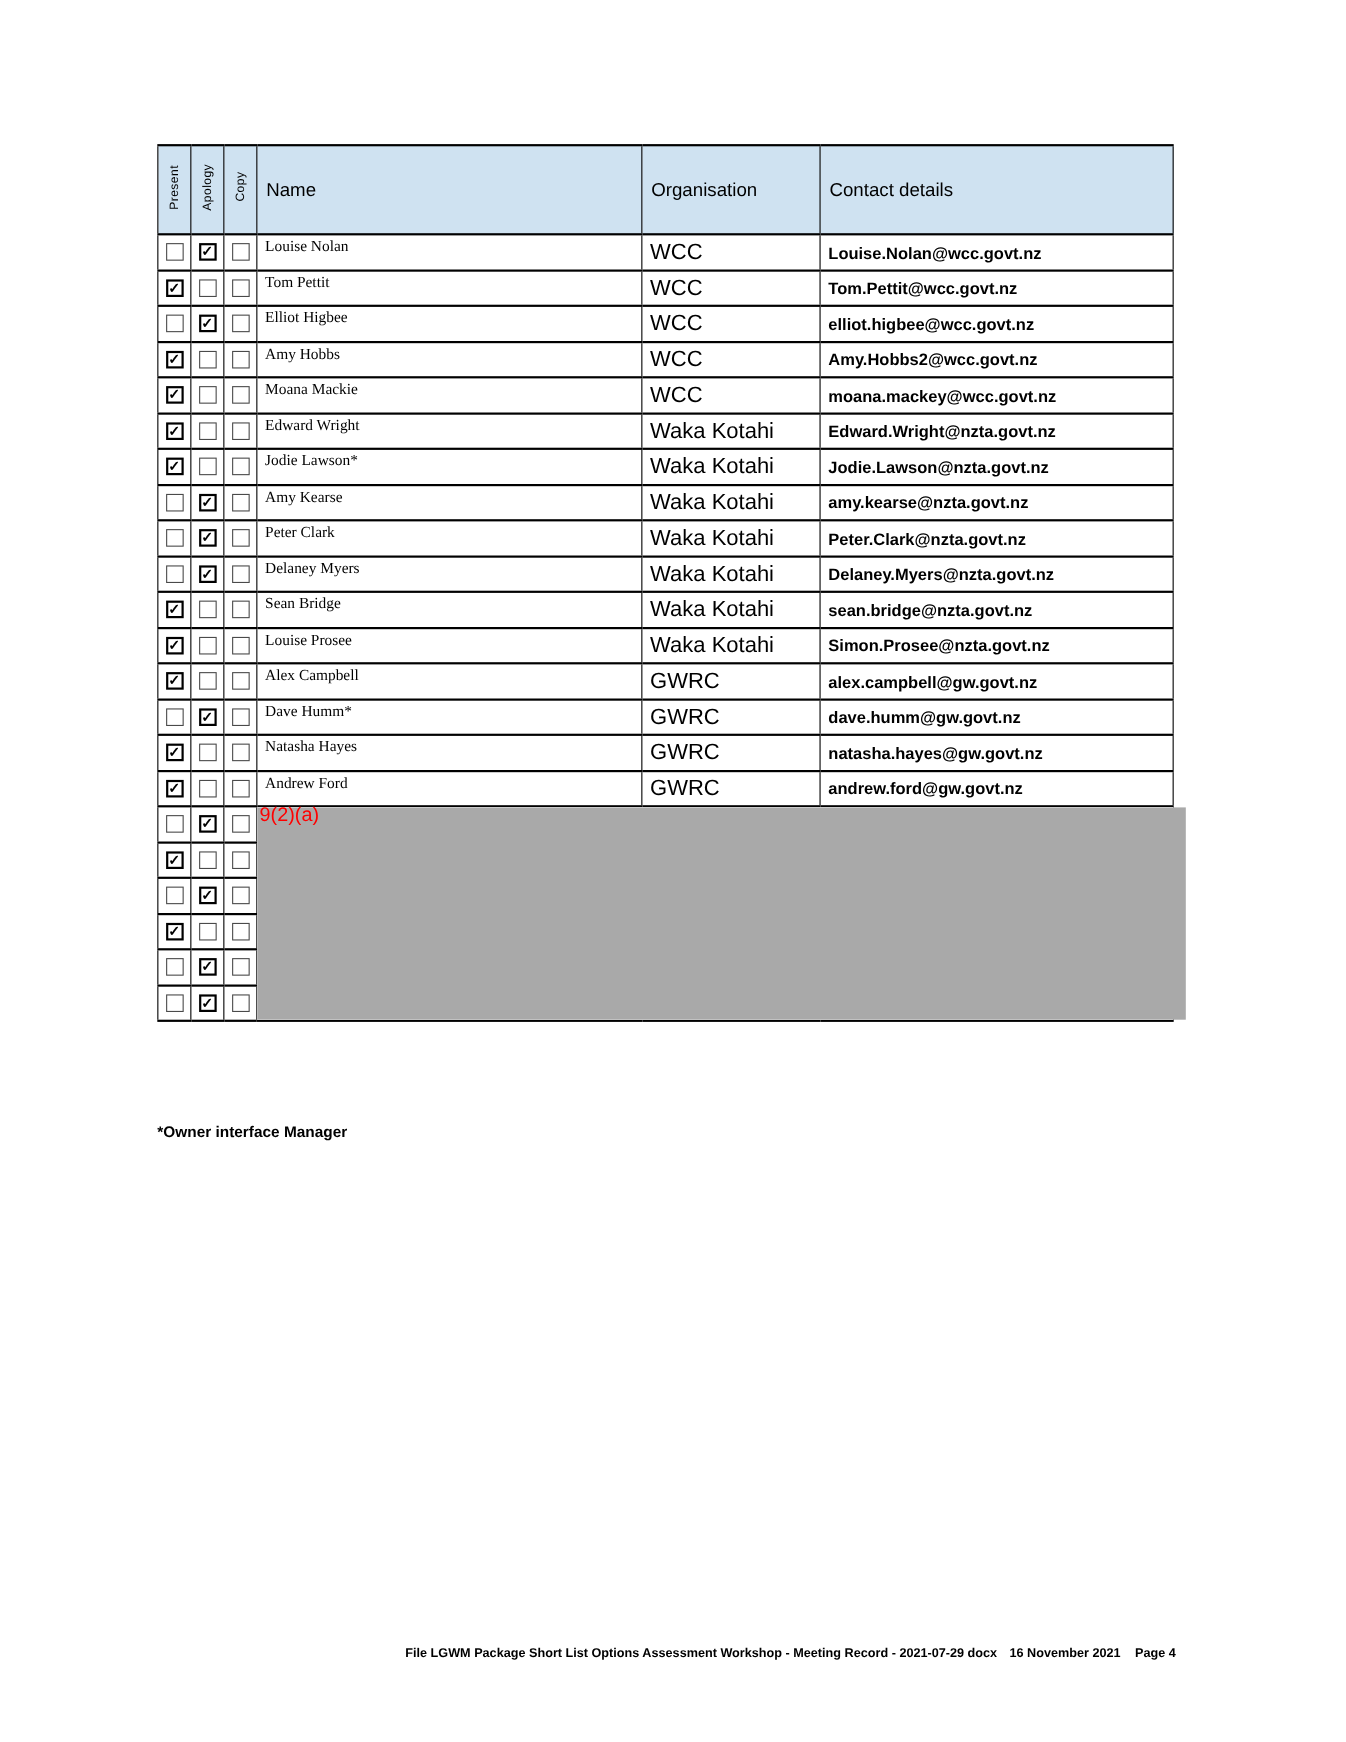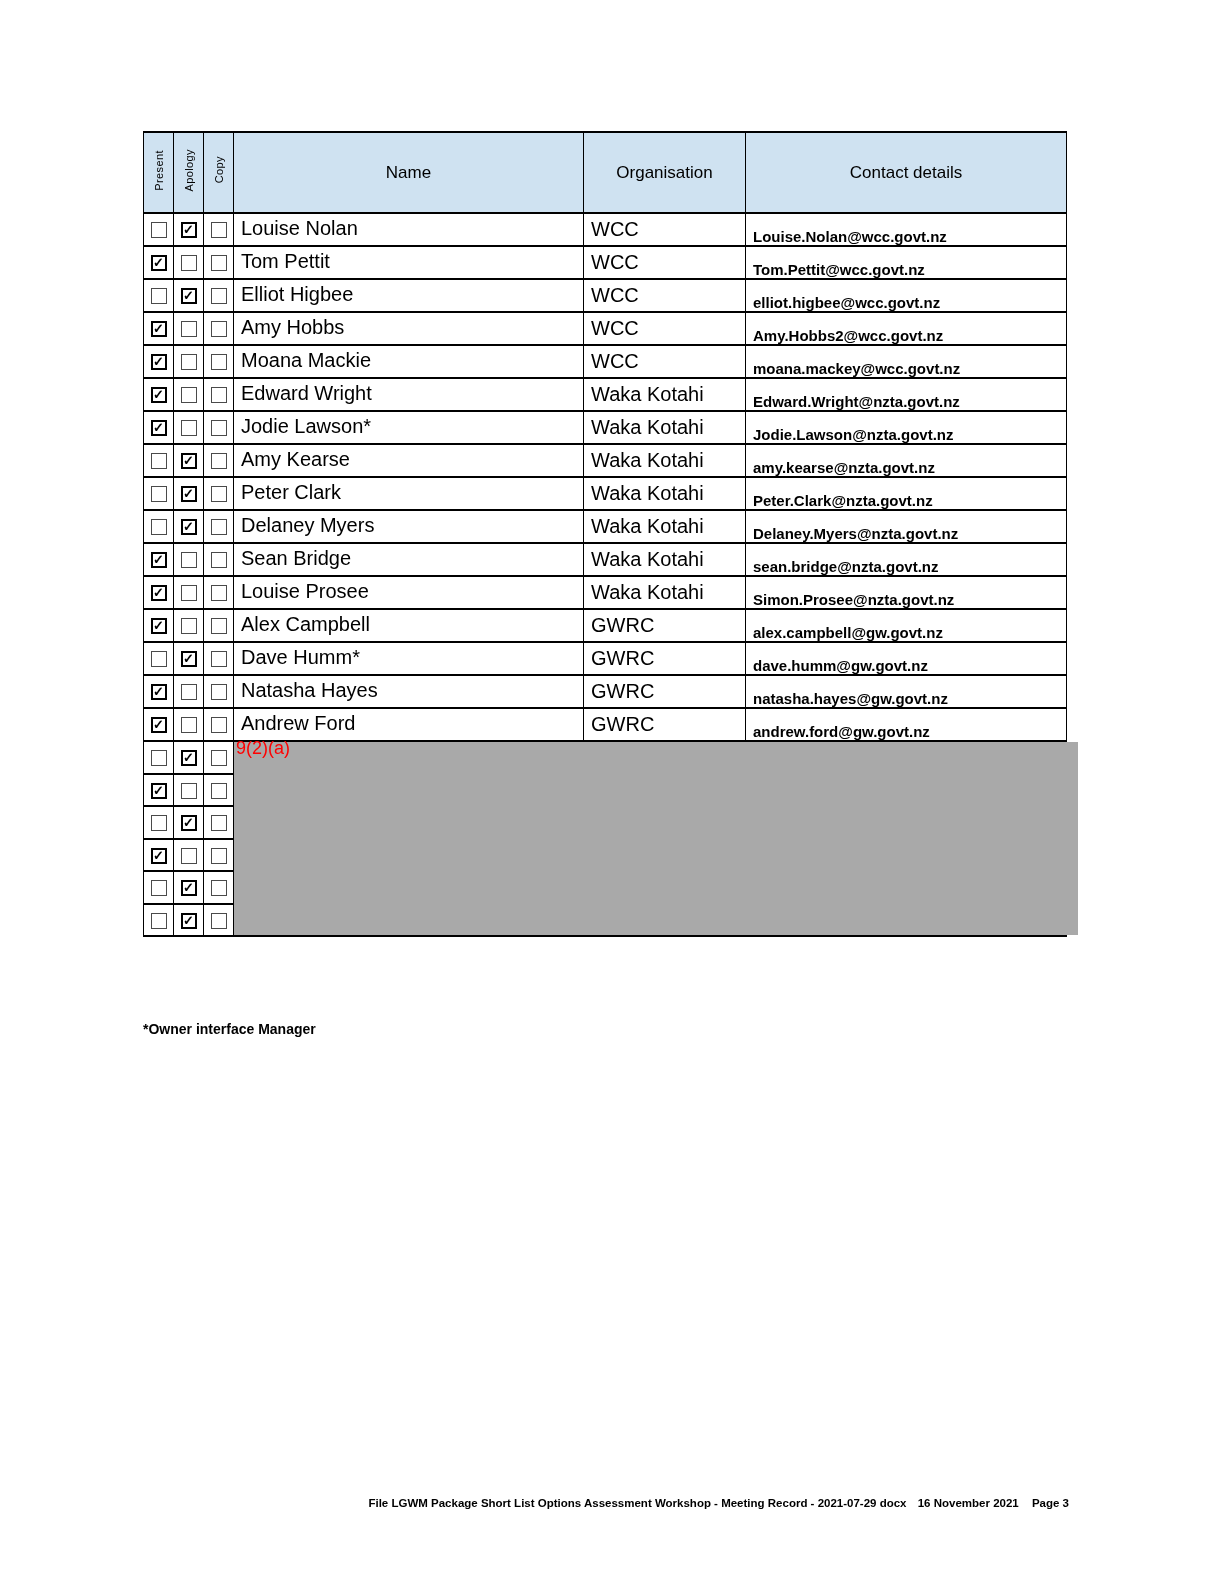--- a/index.html
+++ b/index.html
@@ -29,21 +29,21 @@
     border-left: 1px solid var(--border-color);
     border-right: 1px solid var(--border-color);
     border-top: 2px solid var(--border-color);
     border-bottom: 2px solid var(--border-color);
   }
   .attendance thead th {
     background: var(--header-fill);
     height: 81px;
     font-weight: 400;
     font-size: 17px;
-    text-align: center;
+    text-align: left;
     vertical-align: middle;
     padding: 11px 8px;
   }
   .attendance thead th.vert-th { padding: 0; text-align: center; }
   .vert {
     display: inline-block;
     writing-mode: vertical-rl;
     transform: rotate(180deg);
     font-size: 11px;
     font-weight: 400;
@@ -56,23 +56,23 @@
     width: 16px; height: 16px;
     border: 1px solid #4a4a4a;
     background: #fff;
     font-size: 13px; font-weight: 700;
     line-height: 13px;
     text-align: center;
     vertical-align: middle;
     color: #000;
   }
   .cb.checked { border: 2px solid #000; line-height: 11px; }
-  .name-cell   { font-size: 20px; vertical-align: top;    padding: 3px 7px 0 7px; }
+  .name-cell   { font-size: 14px; vertical-align: top;    padding: 3px 7px 0 7px; font-family: Liberation Serif, serif; }
   .org-cell    { font-size: 20px; vertical-align: top;    padding: 4px 7px 0 7px; }
-  .contact-cell{ font-size: 15px; font-weight: 700; vertical-align: middle; padding: 14px 7px 0 7px; }
+  .contact-cell{ font-size: 15px; font-weight: 700; vertical-align: middle; padding: 2px 7px 0 7px; }
 
   .redact-cell {
     border-left: none; border-right: none; border-top: none;
     border-bottom: 2px solid var(--border-color);
     padding: 0;
     position: relative;
     background: transparent;
   }
   .redact-block {
     position: absolute;
@@ -293,14 +293,14 @@
     <td class="cb-cell"><span class="cb"></span></td>
   </tr>
     </tbody>
 </table>
 
 <div class="footnote">*Owner interface Manager</div>
 
 <div class="page-footer">
   <span class="footer-file">File LGWM Package Short List Options Assessment Workshop - Meeting Record - 2021-07-29 docx</span>
   <span class="footer-date">16 November 2021</span>
-  <span class="footer-page">Page 3</span>
+  <span class="footer-page">Page 4</span>
 </div>
 
 </body></html>

